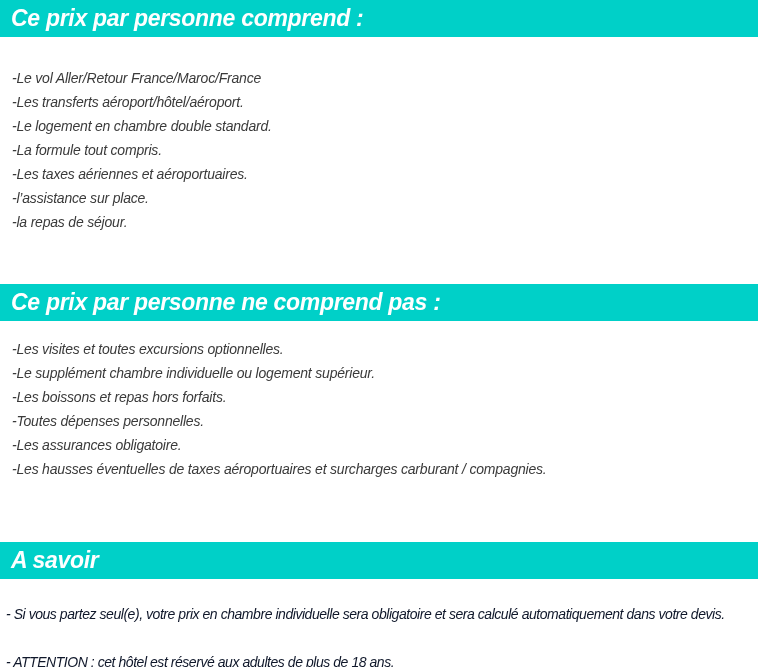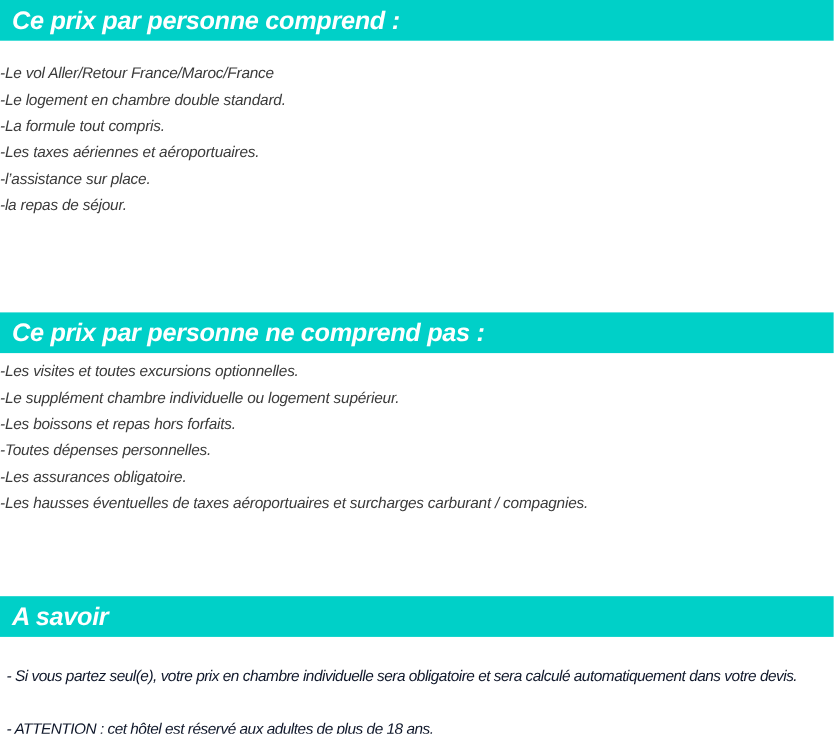--- a/index.html
+++ b/index.html
@@ -26,21 +26,21 @@
       font-weight: bold;
       font-size: 23px;
       line-height: 37px;
       padding-left: 11px;
       box-sizing: border-box;
       letter-spacing: -0.3px;
     }
     .list {
       position: absolute;
       left: 0;
-      margin: 0;
+      margin: 12px;
       padding: 0;
       list-style: none;
     }
     .list li {
       font-style: italic;
       font-size: 14px;
       line-height: 24px;
       height: 24px;
       color: #3a3a3a;
       white-space: nowrap;
@@ -57,20 +57,21 @@
       color: #0f172a;
       letter-spacing: -0.45px;
     }
   </style>
 </head>
 <body>
 
 <div class="banner" style="top:0px;">Ce prix par personne comprend :</div>
 <ul class="list" style="top:54px;">
   <li>-Le vol Aller/Retour France/Maroc/France</li>
+  <li>-Les transferts aéroport/hôtel/aéroport.</li>
   <li>-Le logement en chambre double standard.</li>
   <li>-La formule tout compris.</li>
   <li>-Les taxes aériennes et aéroportuaires.</li>
   <li>-l’assistance sur place.</li>
   <li>-la repas de séjour.</li>
 </ul>
 
 <div class="banner" style="top:271px;margin-top:13px;">Ce prix par personne ne comprend pas :</div>
 <ul class="list" style="top:325px;">
   <li>-Les visites et toutes excursions optionnelles.</li>

